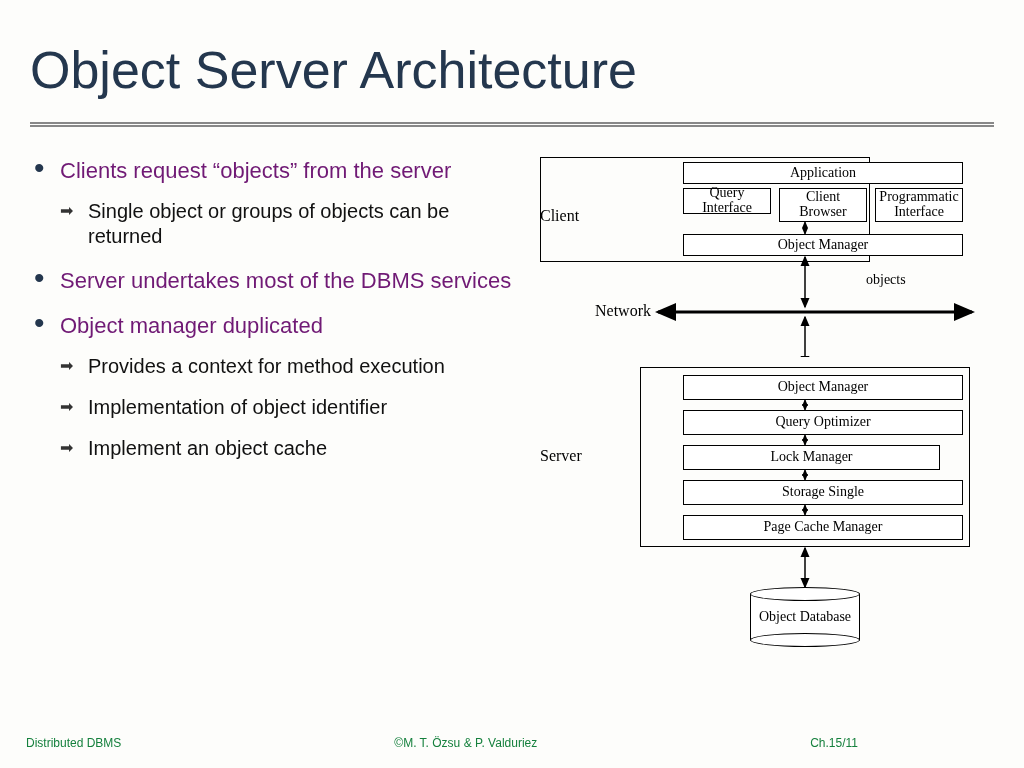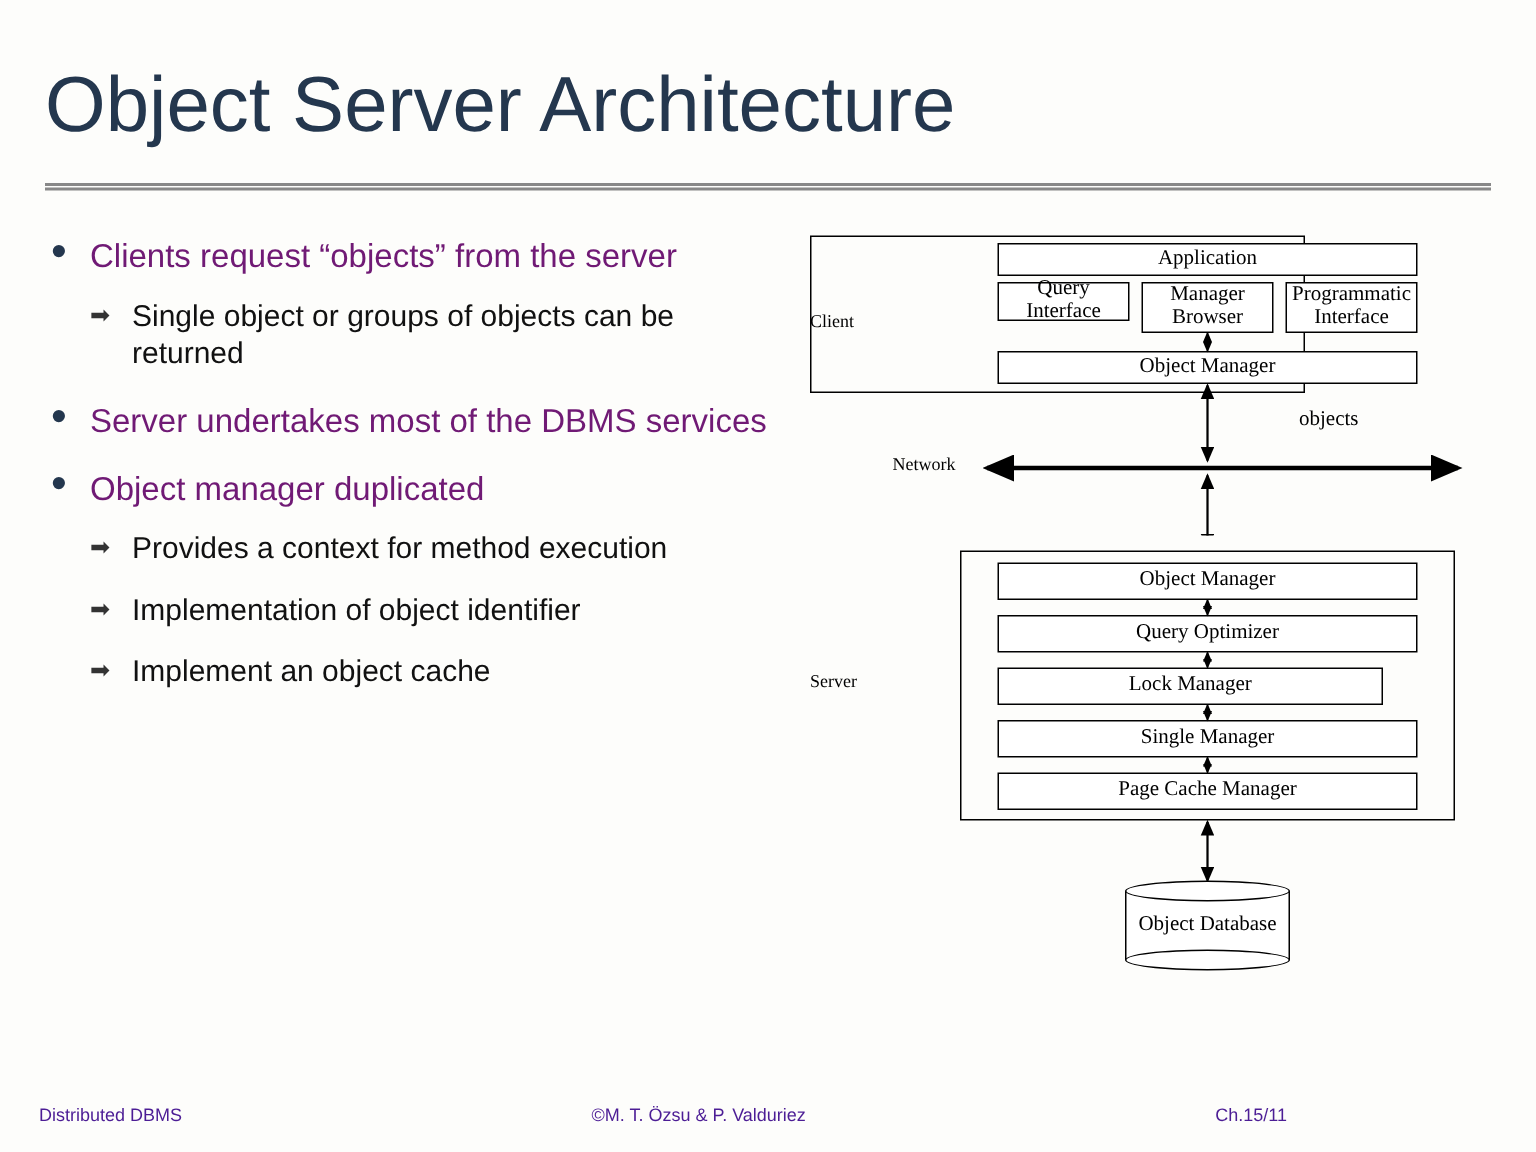--- a/index.html
+++ b/index.html
@@ -49,27 +49,27 @@
 
   .footer {
     position: absolute;
     bottom: 18px;
     left: 0;
     width: 884px;
     display: flex;
     justify-content: space-between;
     padding: 0 26px;
     font-size: 12px;
-    color: #4c1d95;
+    color: #15803d;
   }
 
   
   .diagram { position: relative; width: 450px; height: 520px; font-size: 13px; }
-  .diagram .lbl { position: absolute; font-family: 'Times New Roman', serif; font-size: 12px; color: #000; }
-  .diagram .box { position: absolute; border: 1px solid #000; background: #fff; text-align: center; display: flex; align-items: center; justify-content: center; font-family: 'Times New Roman', serif; font-size: 14px; line-height: 1.05; padding: 2px; }
+  .diagram .lbl { position: absolute; font-family: 'Times New Roman', serif; font-size: 16px; color: #000; }
+  .diagram .box { position: absolute; border: 1px solid #000; background: #fff; text-align: center; display: flex; align-items: center; justify-content: center; font-family: 'Times New Roman', serif; font-size: 14px; line-height: 1.05; padding: 2px; margin-left: 18px; }
   .diagram .outline { position: absolute; border: 1px solid #000; }
   .diagram svg { position: absolute; left: 0; top: 0; }
 
   .cylinder { position: absolute; }
   .cylinder .top { position: absolute; width: 100%; height: 14px; border: 1px solid #000; border-radius: 50%; top: 0; background: #fff; z-index: 2; }
   .cylinder .body { position: absolute; width: 100%; top: 7px; bottom: 7px; border-left: 1px solid #000; border-right: 1px solid #000; background: #fff; display: flex; align-items: center; justify-content: center; font-family: 'Times New Roman', serif; font-size: 14px; line-height: 1.1; text-align: center; }
   .cylinder .bottom { position: absolute; width: 100%; height: 14px; border: 1px solid #000; border-radius: 50%; bottom: 0; background: #fff; }
 </style>
 </head>
 <body>
@@ -103,21 +103,21 @@
   <div class="right">
     <div class="diagram">
 
       <div class="lbl" style="left:0; top:50px;">Client</div>
 
       <div class="outline" style="left:100; top:0; width:330px; height:105px;"></div>
 
       <div class="box" style="left:125px; top:5px; width:280px; height:22px;">Application</div>
 
       <div class="box" style="left:125px; top:31px; width:88px; height:26px;">Query Interface</div>
-      <div class="box" style="left:221px; top:31px; width:88px; height:34px;">Manager Browser</div>
+      <div class="box" style="left:221px; top:31px; width:88px; height:34px;">Client Browser</div>
       <div class="box" style="left:317px; top:31px; width:88px; height:34px;">Programmatic Interface</div>
 
       <div class="box" style="left:125px; top:77px; width:280px; height:22px;">Object Manager</div>
 
       <div class="lbl" style="left:326px; top:115px; font-size:14px;">objects</div>
 
       <div class="lbl" style="left:55px; top:145px;">Network</div>
 
       <svg width="450" height="200" style="top:0;">
         <defs>
@@ -137,21 +137,21 @@
 
         <line x1="265" y1="160" x2="265" y2="208" stroke="#000" stroke-width="1.5" marker-end="url(#ah)" marker-start="url(#ahR)"></line>
       </svg>
 
       <div class="lbl" style="left:0; top:290px;">Server</div>
 
       <div class="outline" style="left:100px; top:210px; width:330px; height:180px;"></div>
       <div class="box" style="left:125px; top:218px; width:280px; height:25px;">Object Manager</div>
       <div class="box" style="left:125px; top:253px; width:280px; height:25px;">Query Optimizer</div>
       <div class="box" style="left:125px; top:288px; width:257px; height:25px;">Lock Manager</div>
-      <div class="box" style="left:125px; top:323px; width:280px; height:25px;">Single Manager</div>
+      <div class="box" style="left:125px; top:323px; width:280px; height:25px;">Storage Single</div>
       <div class="box" style="left:125px; top:358px; width:280px; height:25px;">Page Cache Manager</div>
 
       <svg width="450" height="180" style="top:218px;">
         <line x1="265" y1="25" x2="265" y2="35" stroke="#000" stroke-width="1" marker-end="url(#ah)" marker-start="url(#ahR)"></line>
         <line x1="265" y1="60" x2="265" y2="70" stroke="#000" stroke-width="1" marker-end="url(#ah)" marker-start="url(#ahR)"></line>
         <line x1="265" y1="95" x2="265" y2="105" stroke="#000" stroke-width="1" marker-end="url(#ah)" marker-start="url(#ahR)"></line>
         <line x1="265" y1="130" x2="265" y2="140" stroke="#000" stroke-width="1" marker-end="url(#ah)" marker-start="url(#ahR)"></line>
       </svg>
 
       <svg width="450" height="80" style="top:388px;">

